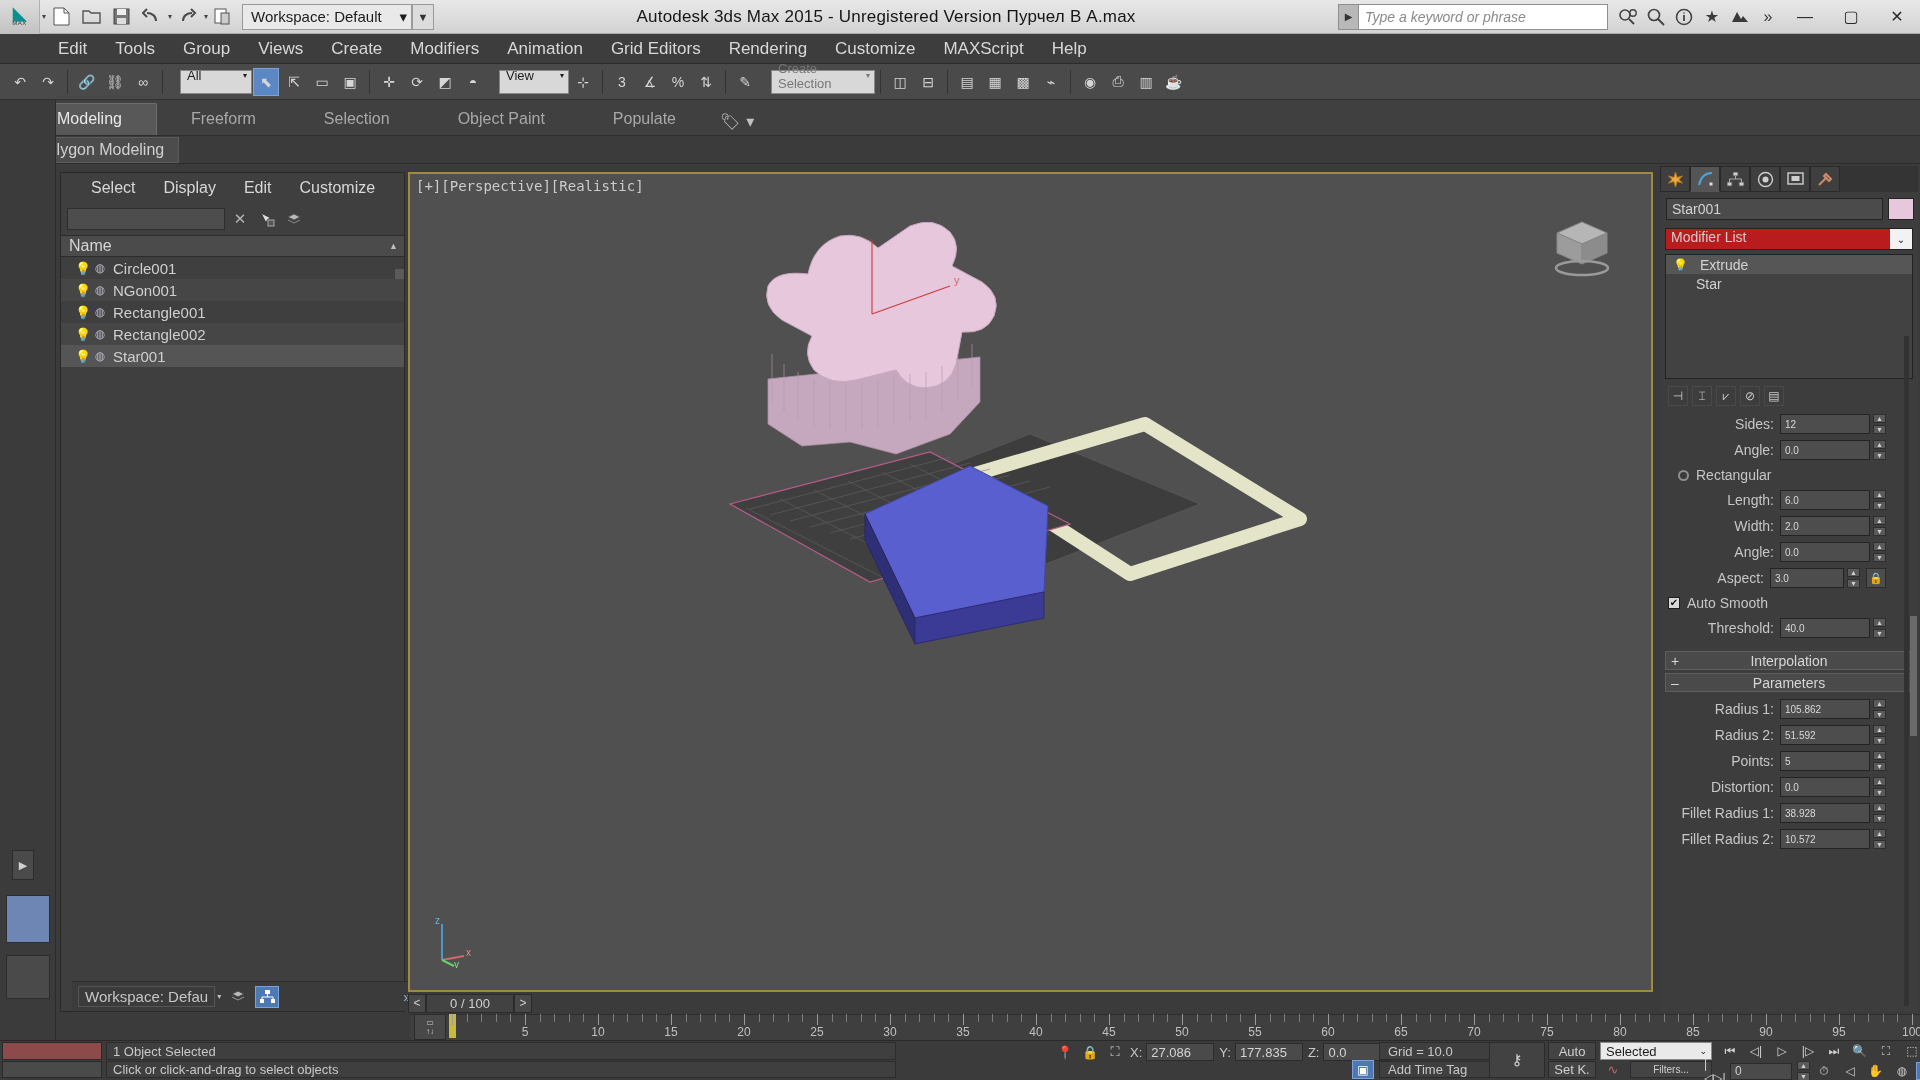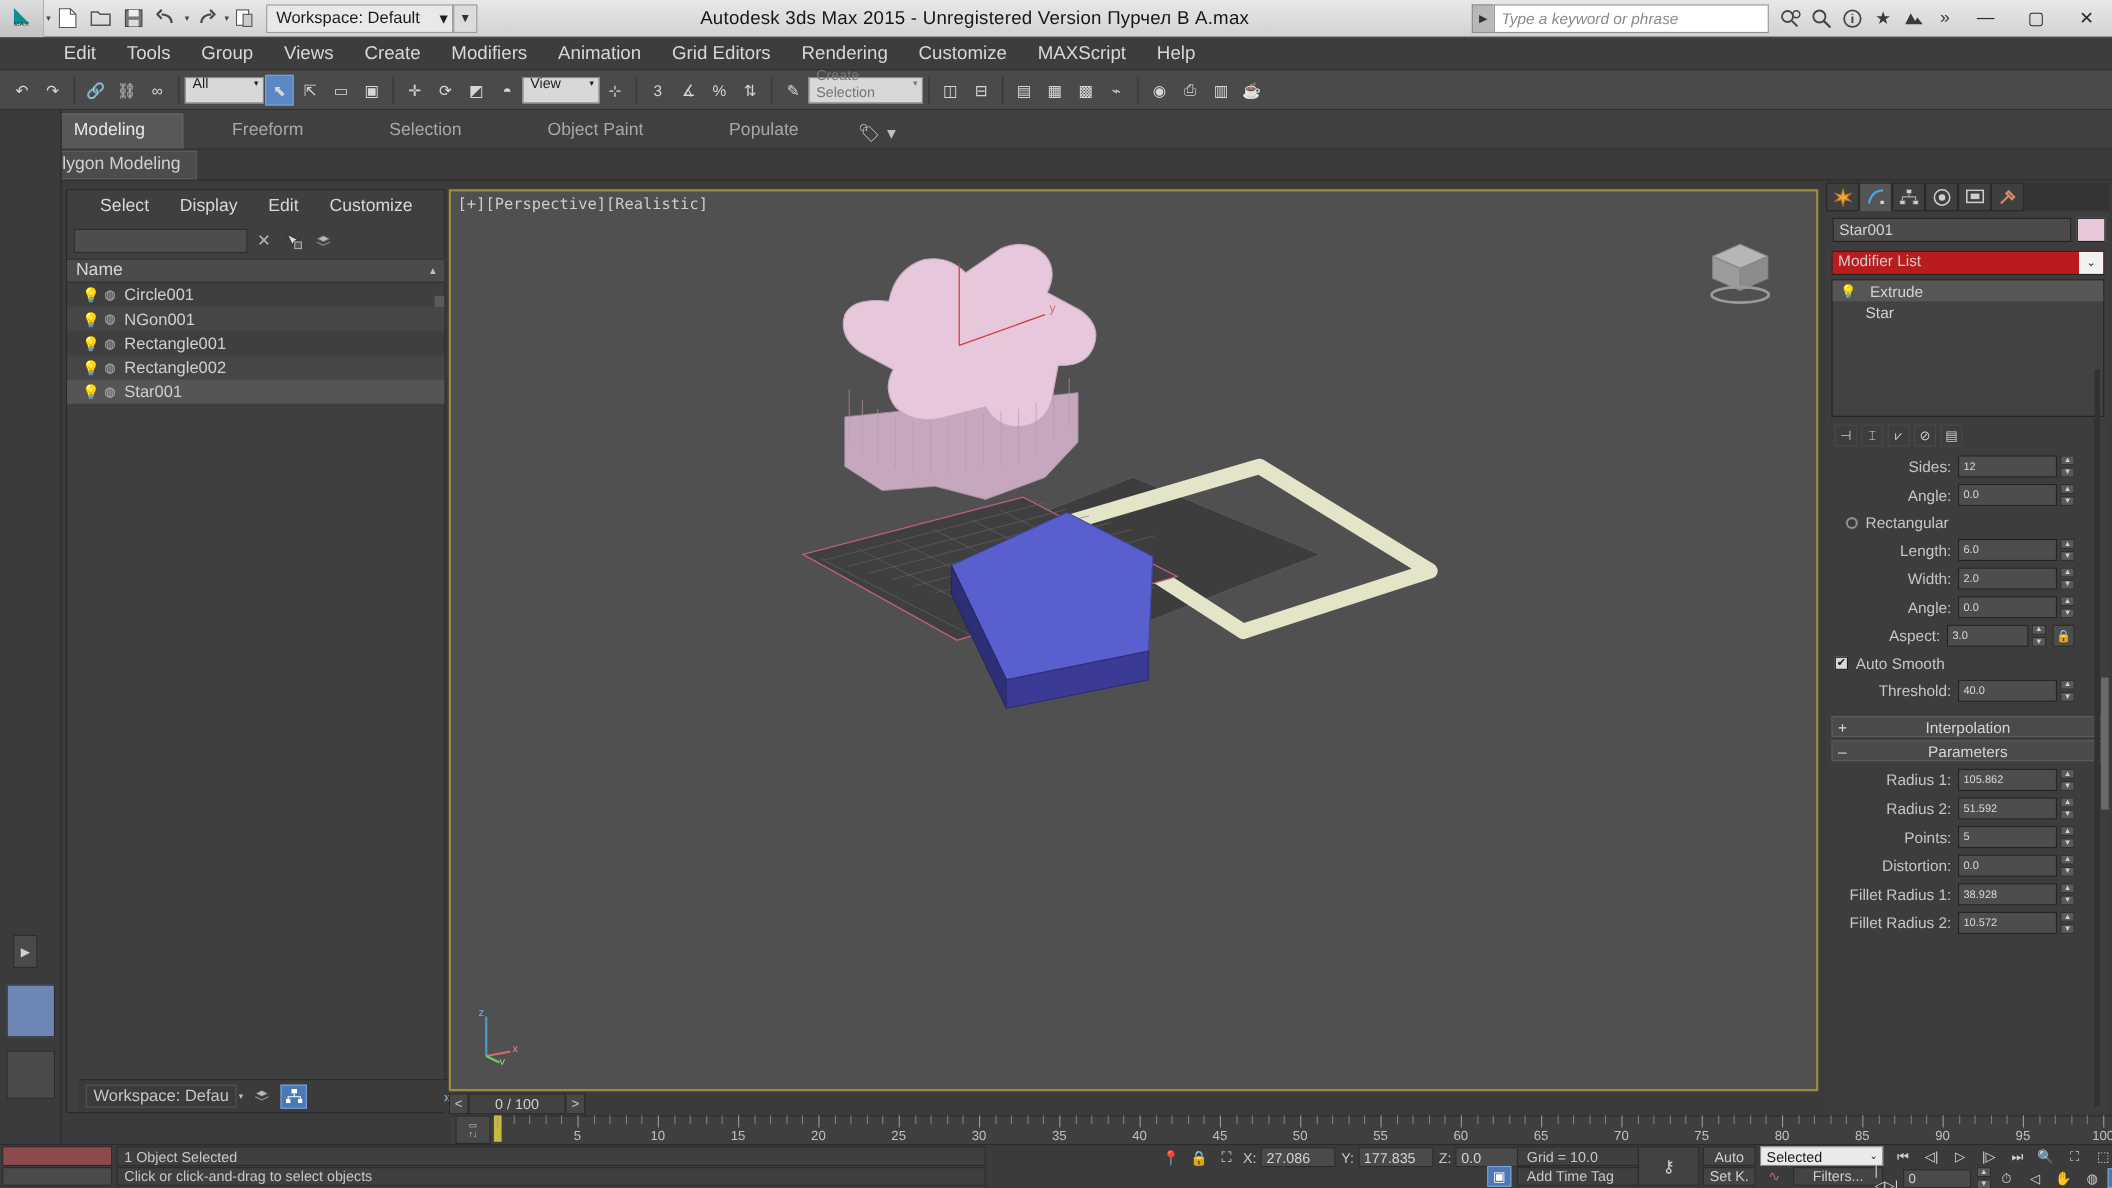--- a/index.html
+++ b/index.html
@@ -63,30 +63,29 @@
   .maintb {
     position: absolute; left: 0; top: 64px; width: 1920px; height: 36px;
     background: #4a4a4a; display: flex; align-items: center; padding-left: 6px;
     border-bottom: 1px solid #303030;
   }
   .tbtn { width: 26px; height: 28px; display:flex; align-items:center; justify-content:center;
     color:#d6d6d6; font-size: 14px; margin: 0 1px; border: 1px solid transparent; }
   .tbtn.on { background: #5b87c4; border-color: #7ba3d8; }
   .tbsep { width: 1px; height: 24px; background: #333; margin: 0 5px; }
   .tbcombo { height: 24px; background: #d8d8d8; border: 1px solid #888; color: #1c1c1c;
-    font-size: 13px; display:flex; align-items:center; padding: 0 4px 12px 6px; }
+    font-size: 13px; display:flex; align-items:center; padding: 0 4px 12px 6px; margin-left: 12px; }
   .tbcombo .cv { flex:1; }
   .tbcombo .cc { font-size: 8px; margin-left: 5px; }
 
   
   .ribbon {
     position: absolute; left: 0; top: 100px; width: 1920px; height: 36px;
     background: #404040; display: flex; align-items: flex-end;
     border-bottom: 1px solid #2d2d2d;
-    gap: 10px;
   }
   .rtab { font-size: 16px; color: #a8a8a8; padding: 6px 34px 7px 34px; }
   .rtab.active { background: #585858; color: #e8e8e8; border: 1px solid #6d6d6d; border-bottom: none;
     border-radius: 2px 2px 0 0; }
   .rdrop { display:flex; align-items:center; gap: 6px; padding: 4px 10px; color:#c0c0c0; }
 
   .ribbon2 {
     position: absolute; left: 0; top: 136px; width: 1920px; height: 28px;
     background: #3b3b3b; display: flex; align-items: center;
     border-bottom: 1px solid #2d2d2d;
@@ -243,21 +242,21 @@
     background: #444; border: 1px solid #2b2b2b; display:flex; align-items:center; justify-content:center;
     font-size: 13px; color: #cfcfcf; }
   .seldd { position:absolute; left: 1600px; top: 1042px; width: 112px; height: 18px;
     background: #eaeaea; border: 1px solid #8a8a8a; display:flex; align-items:center;
     padding-left: 5px; font-size: 13px; color: #1c1c1c; }
   .seldd .dc { margin-left: auto; margin-right: 4px; font-size: 9px; }
   .curvebtn { position:absolute; left: 1600px; top: 1061px; width: 26px; height: 17px;
     display:flex; align-items:center; justify-content:center; font-size: 13px; color:#c06a6a; }
   .filters { position:absolute; left: 1630px; top: 1061px; width: 82px; height: 17px;
     background: #444; border: 1px solid #2b2b2b; display:flex; align-items:center; justify-content:center;
-    font-size: 13px; color: #cfcfcf; }
+    font-size: 10px; color: #cfcfcf; }
   .playrow { position:absolute; left: 1718px; top: 1042px; display:flex; align-items:center; gap: 2px; }
   .playrow2 { position:absolute; left: 1704px; top: 1061px; display:flex; align-items:center; gap: 2px; }
   .pb { width: 24px; height: 18px; display:flex; align-items:center; justify-content:center;
     font-size: 12px; color: #d2d2d2; }
   .pb.nav { color: #cfcfcf; }
   .framefield { width: 62px; height: 17px; background: #4a4a4a; border: 1px solid #2b2b2b;
     font-size: 12px; color: #d0d0d0; padding-left: 4px; display:flex; align-items:center; }
   .pbsel { background: #4c78b4; border: 1px solid #7ba3d8; }
 
   

